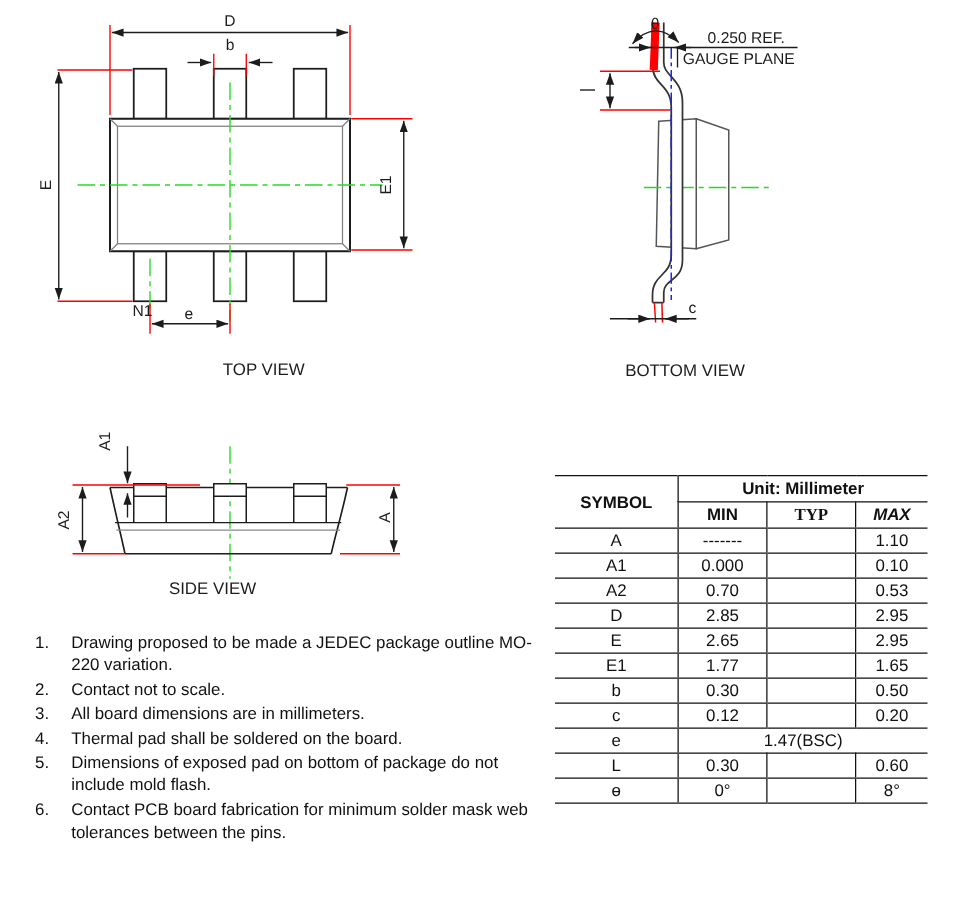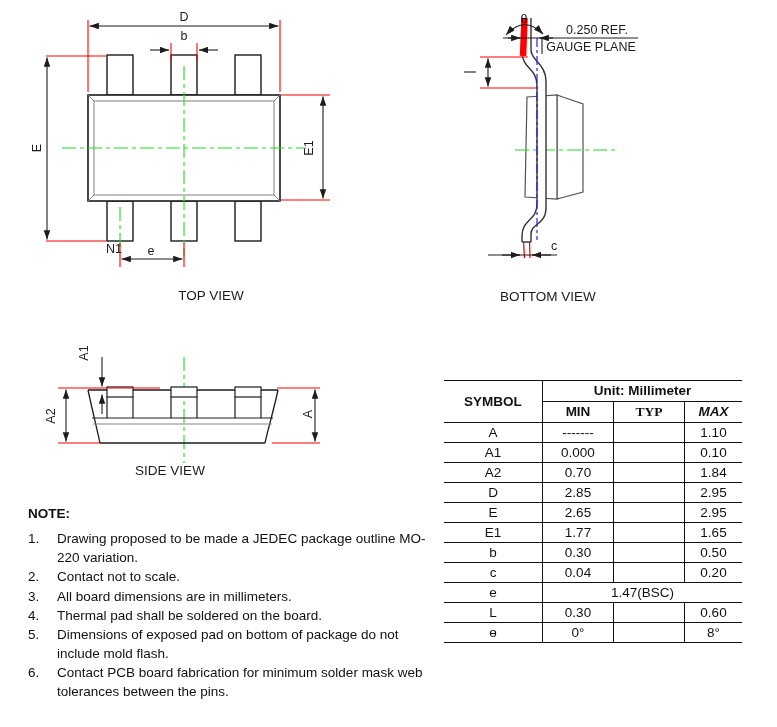--- a/index.html
+++ b/index.html
@@ -200,21 +200,20 @@
       <line x1="46" y1="64.5" x2="46" y2="116.5" marker-start="url(#arrs)" marker-end="url(#arrs)"></line>
       <line x1="295" y1="64.5" x2="295" y2="116.5" marker-start="url(#arrs)" marker-end="url(#arrs)"></line>
     </g>
     <text class="lbl" x="64" y="32" text-anchor="middle" transform="rotate(-90 64 28)">A1</text>
     <text class="lbl" x="31" y="95" text-anchor="middle" transform="rotate(-90 31 91)">A2</text>
     <text class="lbl" x="288" y="93" text-anchor="middle" transform="rotate(-90 288 89)">A</text>
     <text class="ttl" x="150" y="150" text-anchor="middle">SIDE VIEW</text>
   </svg>
 
   <div class="notes">
-    <p class="notes-heading">NOTE:</p>
     <div class="note-item">
       <span class="note-num">1.</span>
       <span class="note-text">Drawing proposed to be made a JEDEC package outline MO-
 220 variation.</span>
     </div>
     <div class="note-item">
       <span class="note-num">2.</span>
       <span class="note-text">Contact not to scale.</span>
     </div>
     <div class="note-item">
@@ -257,21 +256,21 @@
     <tr>
       <td>A1</td>
       <td class="vl">0.000</td>
       <td class="vl"></td>
       <td class="vl">0.10</td>
     </tr>
     <tr>
       <td>A2</td>
       <td class="vl">0.70</td>
       <td class="vl"></td>
-      <td class="vl">1.84</td>
+      <td class="vl">0.53</td>
     </tr>
     <tr>
       <td>D</td>
       <td class="vl">2.85</td>
       <td class="vl"></td>
       <td class="vl">2.95</td>
     </tr>
     <tr>
       <td>E</td>
       <td class="vl">2.65</td>
@@ -285,21 +284,21 @@
       <td class="vl">1.65</td>
     </tr>
     <tr>
       <td>b</td>
       <td class="vl">0.30</td>
       <td class="vl"></td>
       <td class="vl">0.50</td>
     </tr>
     <tr>
       <td>c</td>
-      <td class="vl">0.04</td>
+      <td class="vl">0.12</td>
       <td class="vl"></td>
       <td class="vl">0.20</td>
     </tr>
     <tr>
       <td>e</td>
       <td class="vl" colspan="3">1.47(BSC)</td>
     </tr>
     <tr>
       <td>L</td>
       <td class="vl">0.30</td>

